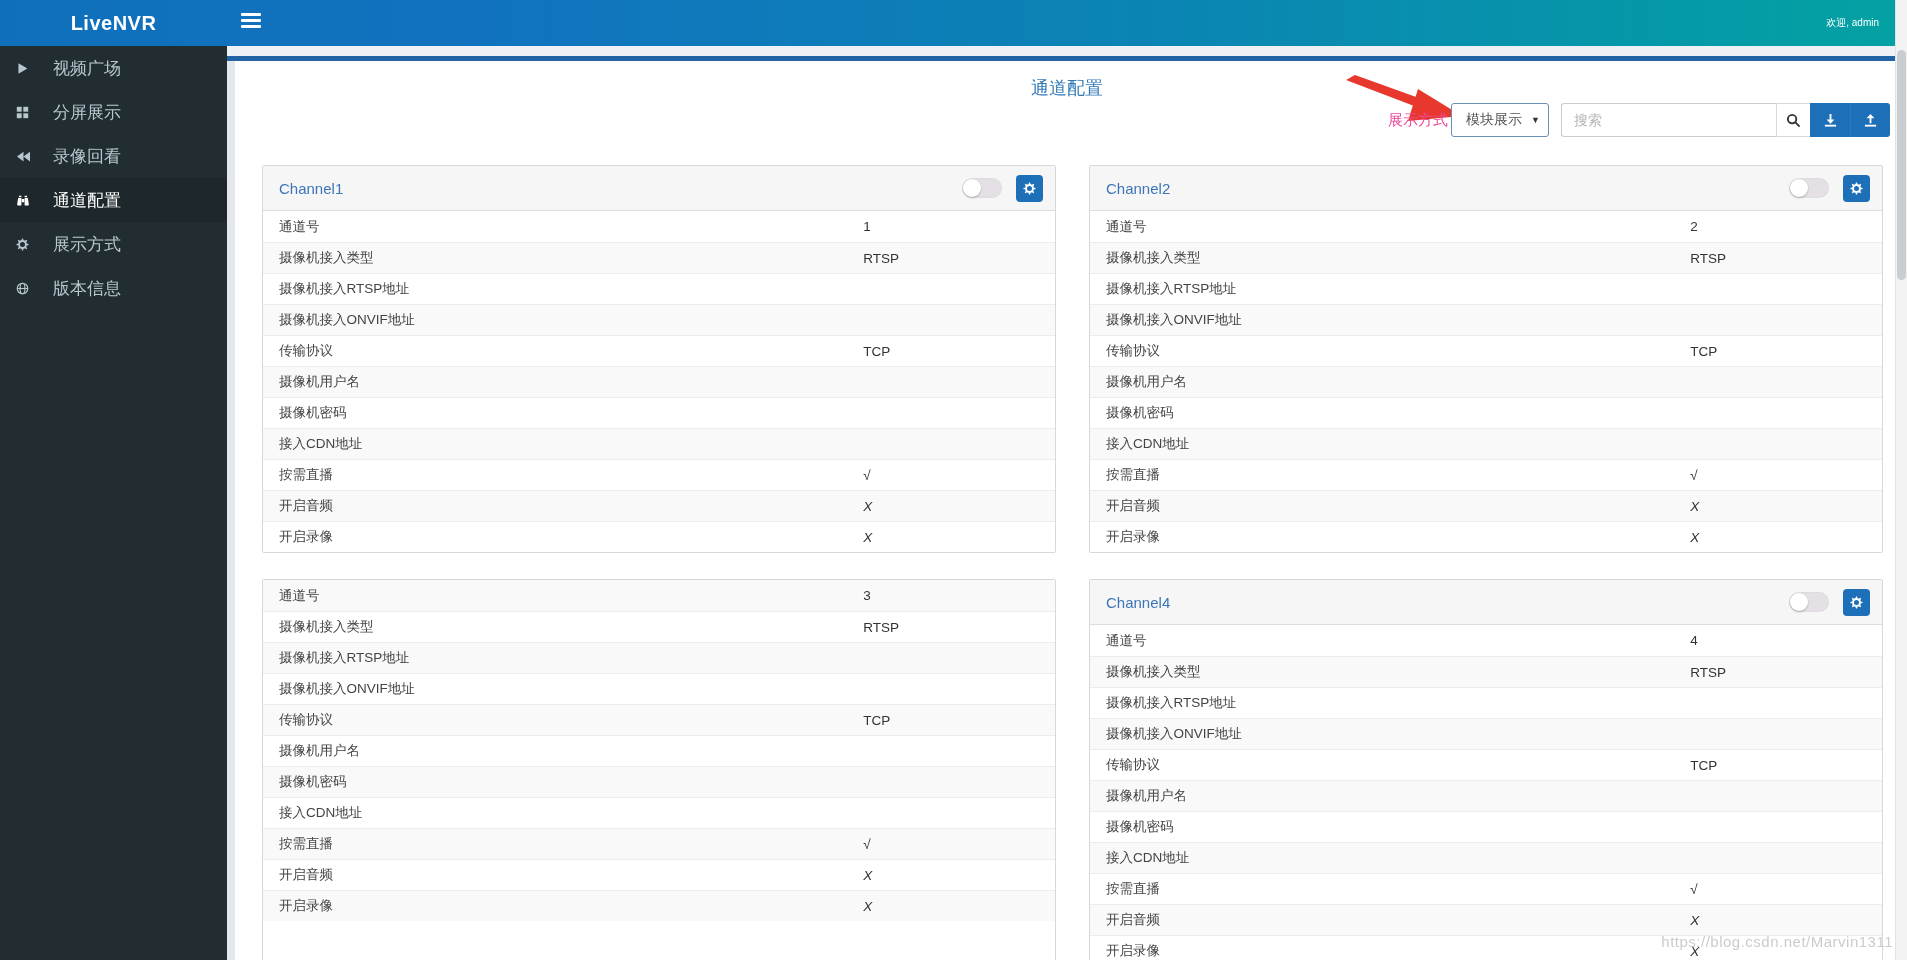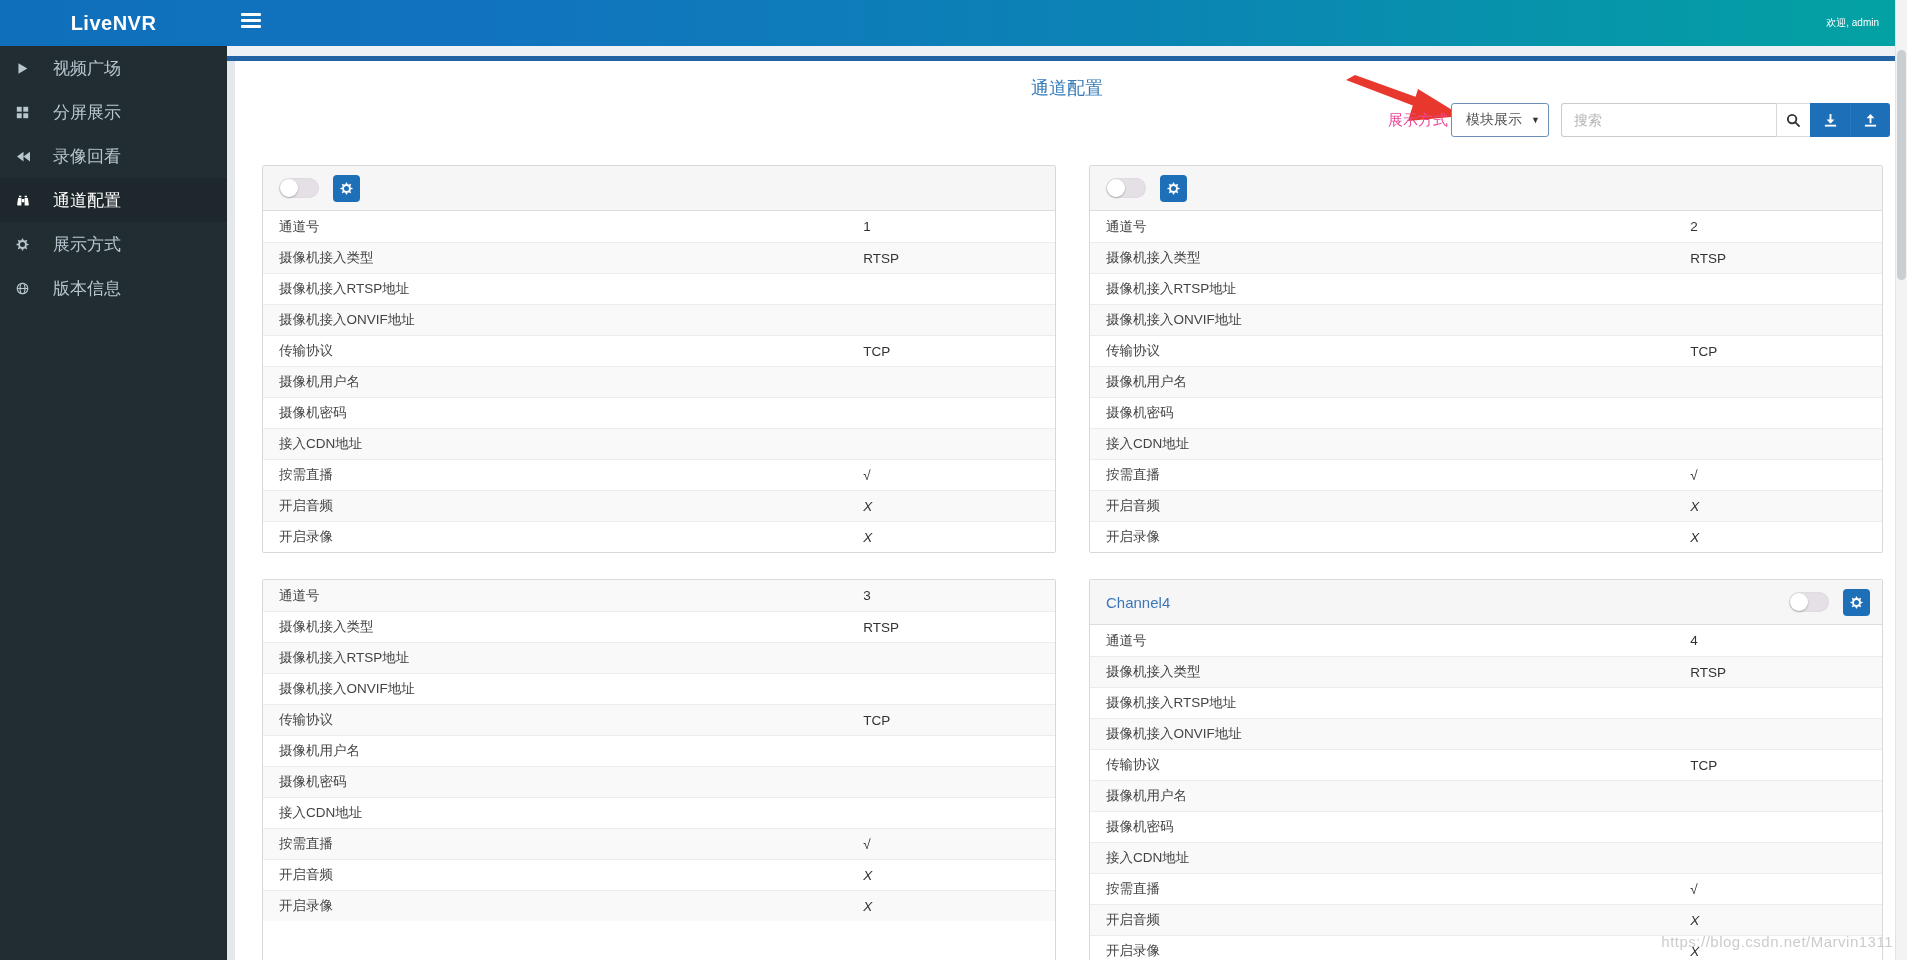--- a/index.html
+++ b/index.html
@@ -192,20 +192,21 @@
       <svg width="15" height="15" viewBox="0 0 16 16" fill="#fff">
         <path d="M8 1l4.2 4.5H9V11H7V5.5H3.8z"></path>
           <path d="M2 12.5h12v2H2z"></path>
       </svg>
     </button>
   </div>
 
   <div class="cards" id="cards">
       <section class="card">
         <div class="card-header">
+          <span class="card-title">Channel1</span>
           <span class="toggle">
             <span class="knob"></span>
           </span>
           <button class="gear-btn">
             <span style="display:flex">
               <svg width="13" height="13" viewBox="0 0 16 16" fill="currentColor">
                 <g>
                   <rect x="7" y="0.5" width="2" height="3" rx=".6"></rect>
                   <rect x="7" y="0.5" width="2" height="3" rx=".6" transform="rotate(45 8 8)"></rect>
                   <rect x="7" y="0.5" width="2" height="3" rx=".6" transform="rotate(90 8 8)"></rect>
@@ -260,20 +261,21 @@
           <span class="lbl">开启音频</span>
           <span class="val x">X</span>
         </div>
         <div class="crow">
           <span class="lbl">开启录像</span>
           <span class="val x">X</span>
         </div>
       </section>
       <section class="card">
         <div class="card-header">
+          <span class="card-title">Channel2</span>
           <span class="toggle">
             <span class="knob"></span>
           </span>
           <button class="gear-btn">
             <span style="display:flex">
               <svg width="13" height="13" viewBox="0 0 16 16" fill="currentColor">
                 <g>
                   <rect x="7" y="0.5" width="2" height="3" rx=".6"></rect>
                   <rect x="7" y="0.5" width="2" height="3" rx=".6" transform="rotate(45 8 8)"></rect>
                   <rect x="7" y="0.5" width="2" height="3" rx=".6" transform="rotate(90 8 8)"></rect>

